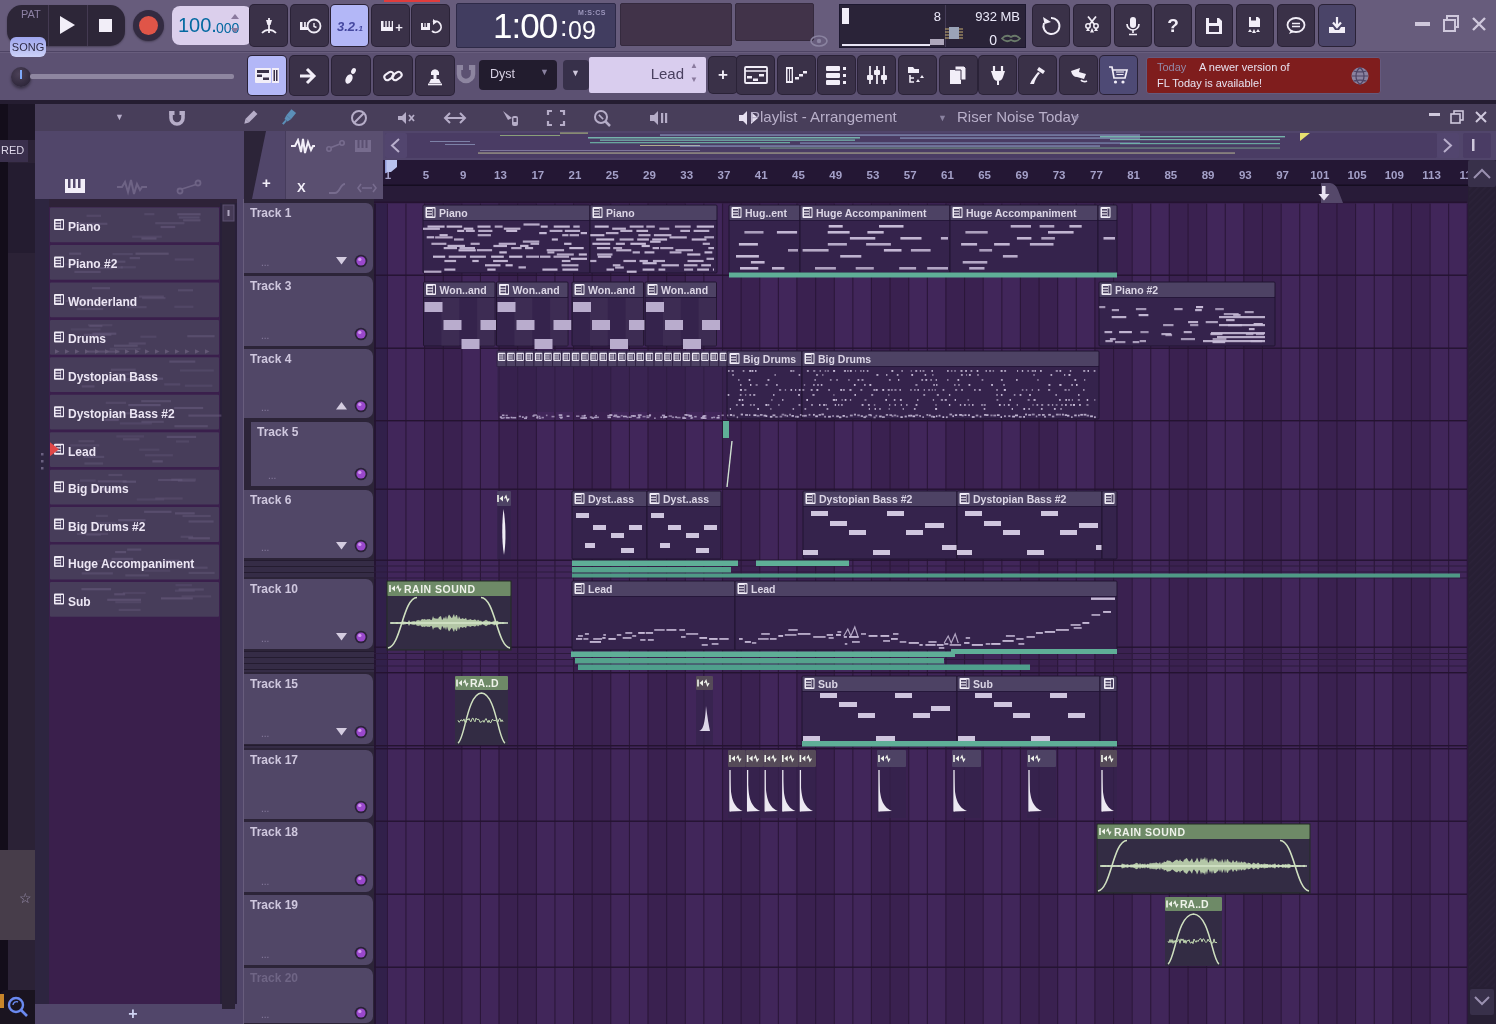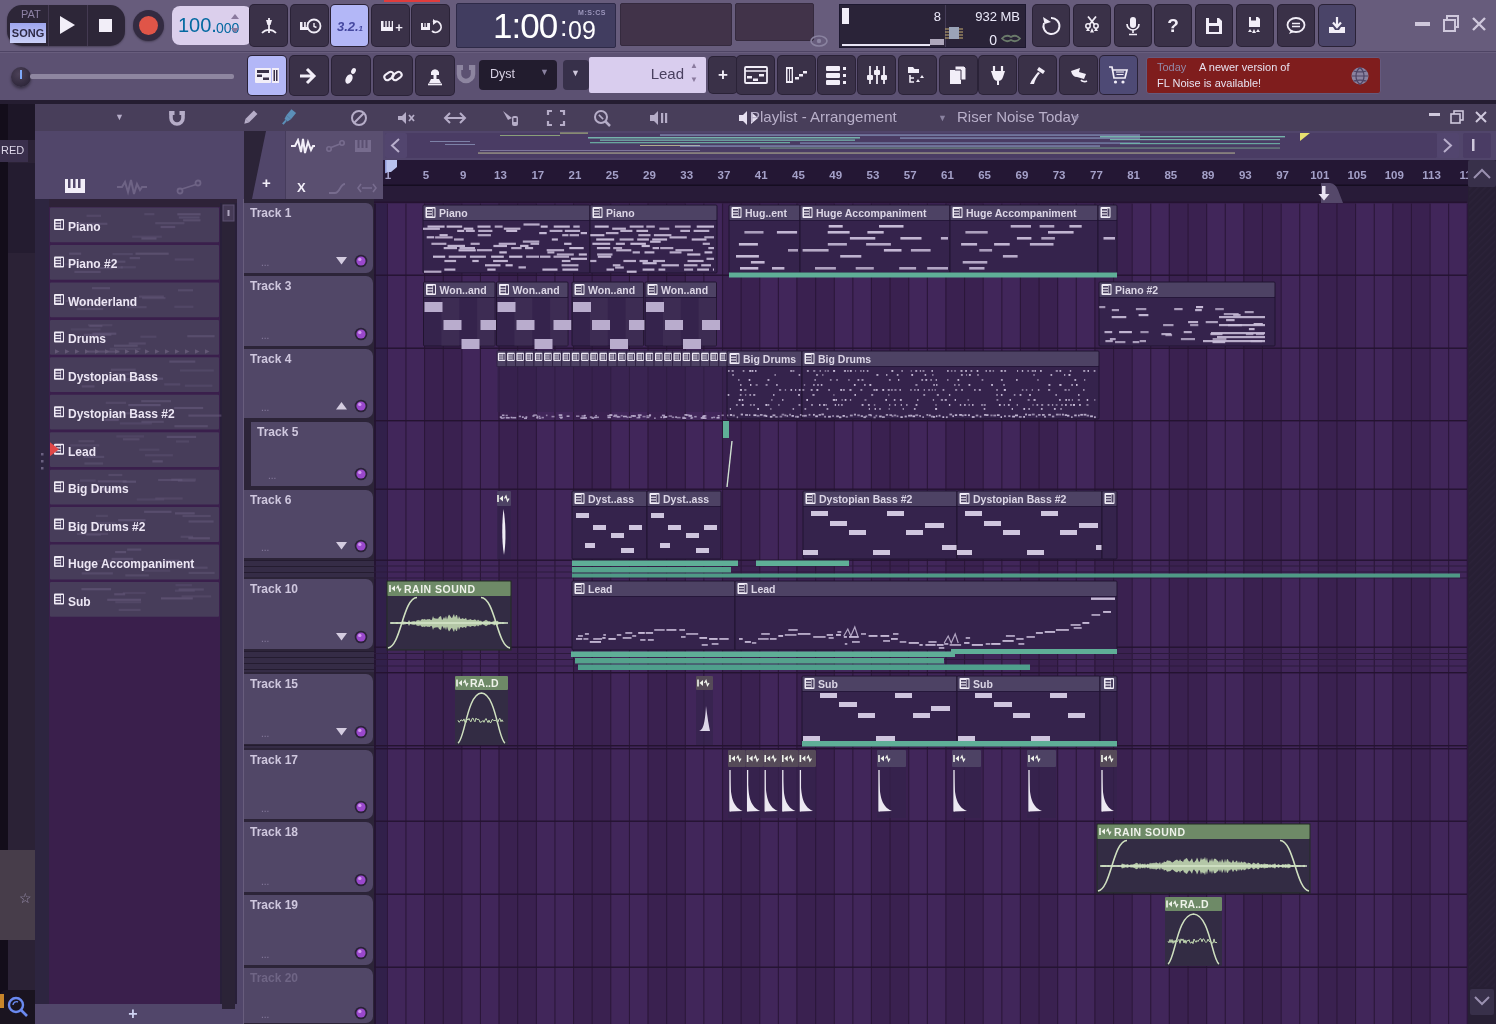--- a/index.html
+++ b/index.html
@@ -7,21 +7,21 @@
 .btn.hl{background:#b3b7f7;color:#3f4270}
 </style></head><body>
 <div class="abs" style="left:0;top:0;width:1496px;height:52px;background:#675c7c;border-bottom:1px solid #4e4464"></div>
 <div class="abs" style="left:0;top:53px;width:1496px;height:47px;background:#5c5172"></div>
 <div class="abs" style="left:0;top:100px;width:1496px;height:4px;background:#251d31"></div>
 <div class="abs" style="left:384px;top:0;width:56px;height:2px;background:#e03c3c"></div>
 <div class="abs" style="left:7px;top:5px;width:118px;height:41px;background:#2d2638;border-radius:15px;box-shadow:0 1px 2px rgba(0,0,0,.3)"></div>
 <div class="abs" style="left:48px;top:5px;width:1px;height:41px;background:#443a52"></div>
 <div class="abs" style="left:87px;top:5px;width:1px;height:41px;background:#443a52"></div>
 <div class="abs" style="left:21px;top:8px;color:#8d81a4;font-size:11px">PAT</div>
-<div class="abs" style="left:10px;top:23px;width:36px;height:20px;border-radius:0;background:linear-gradient(#9ea5ee,#ccd1f8);color:#2e2a46;font-size:11px;font-weight:bold;text-align:center;line-height:20px">SONG</div>
+<div class="abs" style="left:10px;top:37px;width:36px;height:20px;border-radius:6px;background:linear-gradient(#9ea5ee,#ccd1f8);color:#2e2a46;font-size:11px;font-weight:normal;text-align:center;line-height:20px">SONG</div>
 <div class="abs" style="left:60px;top:16px;width:0;height:0;border-left:15px solid #f2eef8;border-top:9.5px solid transparent;border-bottom:9.5px solid transparent"></div>
 <div class="abs" style="left:99px;top:19px;width:13px;height:13px;background:#f2eef8"></div>
 <div class="abs" style="left:133px;top:10px;width:31px;height:31px;background:#332b41;border-radius:50%;box-shadow:0 1px 2px rgba(0,0,0,.3)"></div>
 <div class="abs" style="left:139px;top:16px;width:19px;height:19px;background:#e05548;border-radius:50%"></div>
 <div class="abs" style="left:172px;top:6px;width:80px;height:39px;background:#dbcfec;border-radius:8px;color:#0369a1">
     <span style="position:absolute;left:6px;top:8px;font-size:20px">100.</span>
     <span style="position:absolute;left:44px;top:14px;font-size:14px">000</span>
   </div>
 <div class="abs" style="left:231px;top:14px;width:0;height:0;border-bottom:5px solid #8a7a9e;border-left:4px solid transparent;border-right:4px solid transparent"></div>
 <div class="abs" style="left:231px;top:28px;width:0;height:0;border-top:5px solid #8a7a9e;border-left:4px solid transparent;border-right:4px solid transparent"></div>
@@ -285,21 +285,21 @@
     <svg width="26" height="24" viewBox="0 0 26 24" style="">
       <path d="M3,4 L6,4 L8,15 L19,15 L21,7 L7,7" fill="none" stroke="#f2eef8" stroke-width="1.7"></path>
       <circle cx="9.5" cy="19" r="1.6" fill="#f2eef8"></circle>
       <circle cx="17" cy="19" r="1.6" fill="#f2eef8"></circle>
       <path d="M10,9 L18,9 M10.5,11.5 L17.5,11.5" fill="none" stroke="#f2eef8" stroke-width="1"></path>
     </svg>
   </div>
 <div class="abs" style="left:1146px;top:57px;width:235px;height:37px;background:#7f1d1d;border:1px solid #655a7e;border-radius:3px;font-size:11px;color:#e8e2f0">
     <span style="position:absolute;left:10px;top:3px;color:#938aa8">Today</span>
     <span style="position:absolute;left:52px;top:3px">A newer version of</span>
-    <span style="position:absolute;left:10px;top:19px">FL Noise is available!</span>
+    <span style="position:absolute;left:10px;top:19px">FL Today is available!</span>
     <svg width="20" height="20" viewBox="0 0 20 20" style="position:absolute;right:10px;top:8px">
       <circle cx="10" cy="10" r="8.5" fill="#8a82a0"></circle>
       <path d="M2,10 L18,10 M10,1.5 a11 11 0 0 1 0,17 M10,1.5 a11 11 0 0 0 0,17 M3.5,5 a12 5 0 0 0 13,0 M3.5,15 a12 5 0 0 1 13,0" stroke="#4e4465" stroke-width="1.2" fill="none"></path>
     </svg>
   </div>
 <div class="abs" style="left:35px;top:104px;width:1461px;height:27px;background:#483e5a"></div>
 <span class="abs" style="left:115px;top:112px;color:#b6adc8;font-size:9px">▼</span>
 <svg width="20" height="20" viewBox="0 0 20 20" style="position:absolute;left:167px;top:108px">
     <path d="M4,3 L4,10 a6 6 0 0 0 12,0 L16,3" fill="none" stroke="#b6adc8" stroke-width="3.6"></path>
     <rect x="2.5" y="3.0" width="5.0" height="4.0" fill="#b6adc8"></rect>

